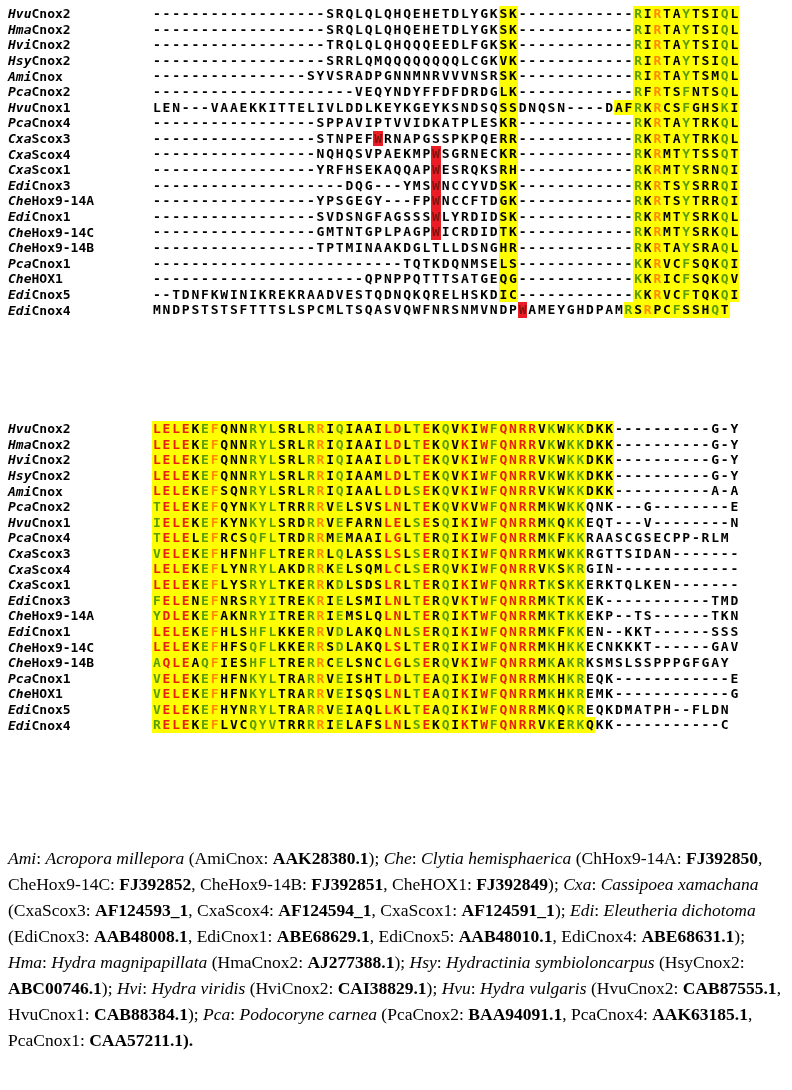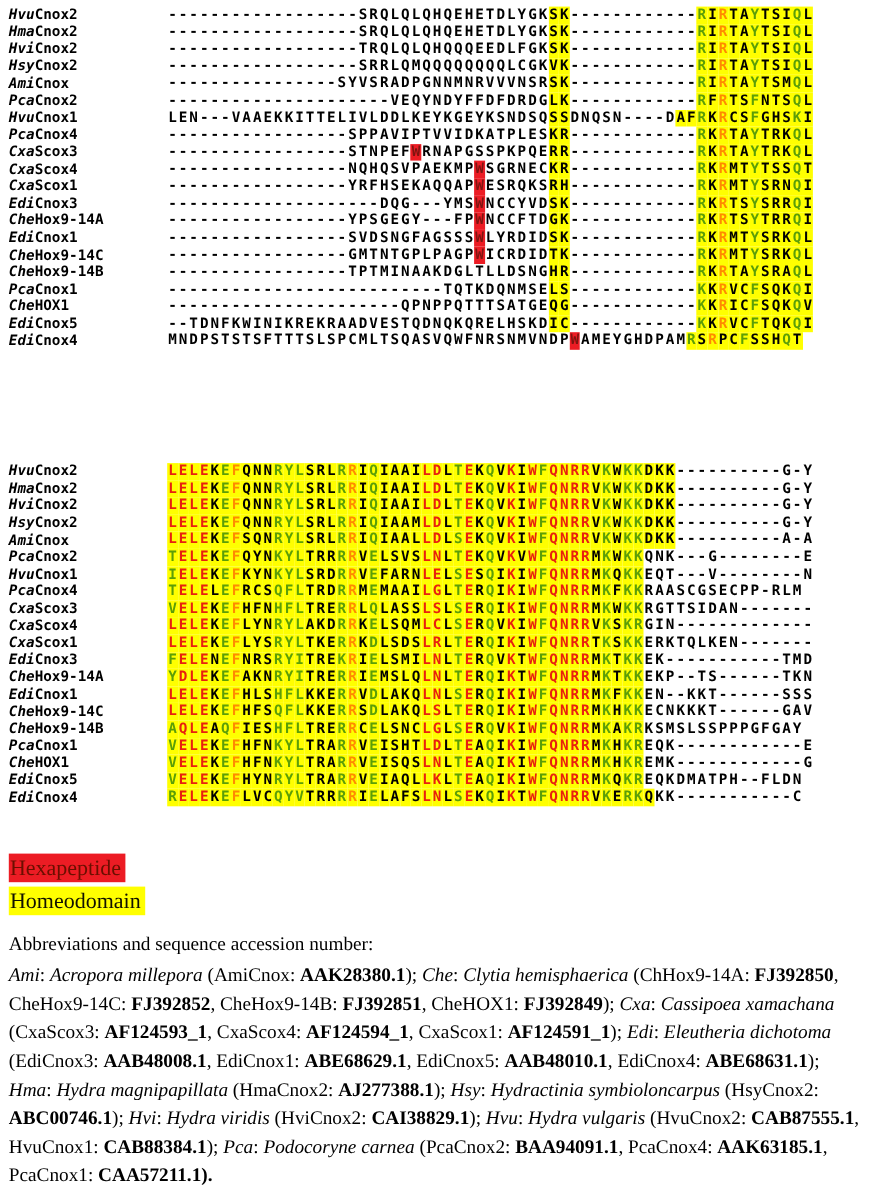--- a/index.html
+++ b/index.html
@@ -2660,22 +2660,17 @@
           <span class="ch" style="color: rgb(0, 0, 0);">-</span>
           <span class="ch" style="color: rgb(0, 0, 0);">-</span>
           <span class="ch" style="color: rgb(0, 0, 0);">-</span>
           <span class="ch" style="color: rgb(0, 0, 0);">-</span>
           <span class="ch" style="color: rgb(0, 0, 0);">-</span>
           <span class="ch" style="color: rgb(0, 0, 0);">C</span>
         </span>
       </div>
     </div>
 
-  <div class="legend">
-    <div class="chip" id="chip-hexa" style="background: rgb(236, 28, 36); color: rgb(107, 15, 0);">Hexapeptide</div>
-    <div class="chip" id="chip-homeo" style="background: rgb(255, 255, 0); color: rgb(17, 17, 0);">Homeodomain</div>
-  </div>
 
   <div class="notes">
-    <div class="notes-heading">Abbreviations and sequence accession number:</div>
     <div class="notes-paragraph" id="notes-para"><i>Ami</i>: <i>Acropora millepora</i> (AmiCnox: <b>AAK28380.1</b>); <i>Che</i>: <i>Clytia hemisphaerica</i> (ChHox9-14A: <b>FJ392850</b>, CheHox9-14C: <b>FJ392852</b>, CheHox9-14B: <b>FJ392851</b>, CheHOX1: <b>FJ392849</b>); <i>Cxa</i>: <i>Cassipoea xamachana</i> (CxaScox3: <b>AF124593_1</b>, CxaScox4: <b>AF124594_1</b>, CxaScox1: <b>AF124591_1</b>); <i>Edi</i>: <i>Eleutheria dichotoma</i> (EdiCnox3: <b>AAB48008.1</b>, EdiCnox1: <b>ABE68629.1</b>, EdiCnox5: <b>AAB48010.1</b>, EdiCnox4: <b>ABE68631.1</b>); <i>Hma</i>: <i>Hydra magnipapillata</i> (HmaCnox2: <b>AJ277388.1</b>); <i>Hsy</i>: <i>Hydractinia symbioloncarpus</i> (HsyCnox2: <b>ABC00746.1</b>); <i>Hvi</i>: <i>Hydra viridis</i> (HviCnox2: <b>CAI38829.1</b>); <i>Hvu</i>: <i>Hydra vulgaris</i> (HvuCnox2: <b>CAB87555.1</b>, HvuCnox1: <b>CAB88384.1</b>); <i>Pca</i>: <i>Podocoryne carnea</i> (PcaCnox2: <b>BAA94091.1</b>, PcaCnox4: <b>AAK63185.1</b>, PcaCnox1: <b>CAA57211.1</b><b>).</b></div>
   </div>
 </div>
 
 </body></html>

